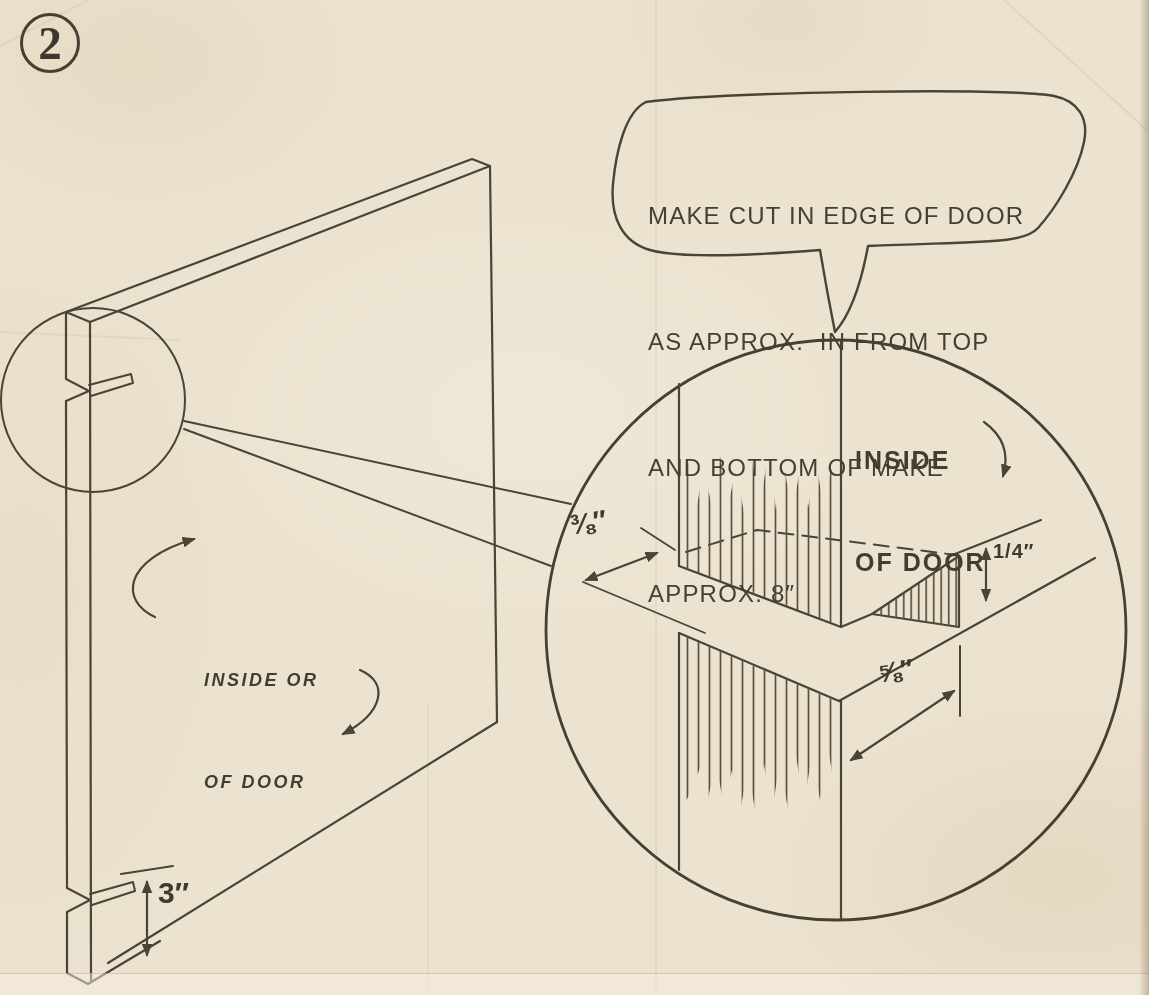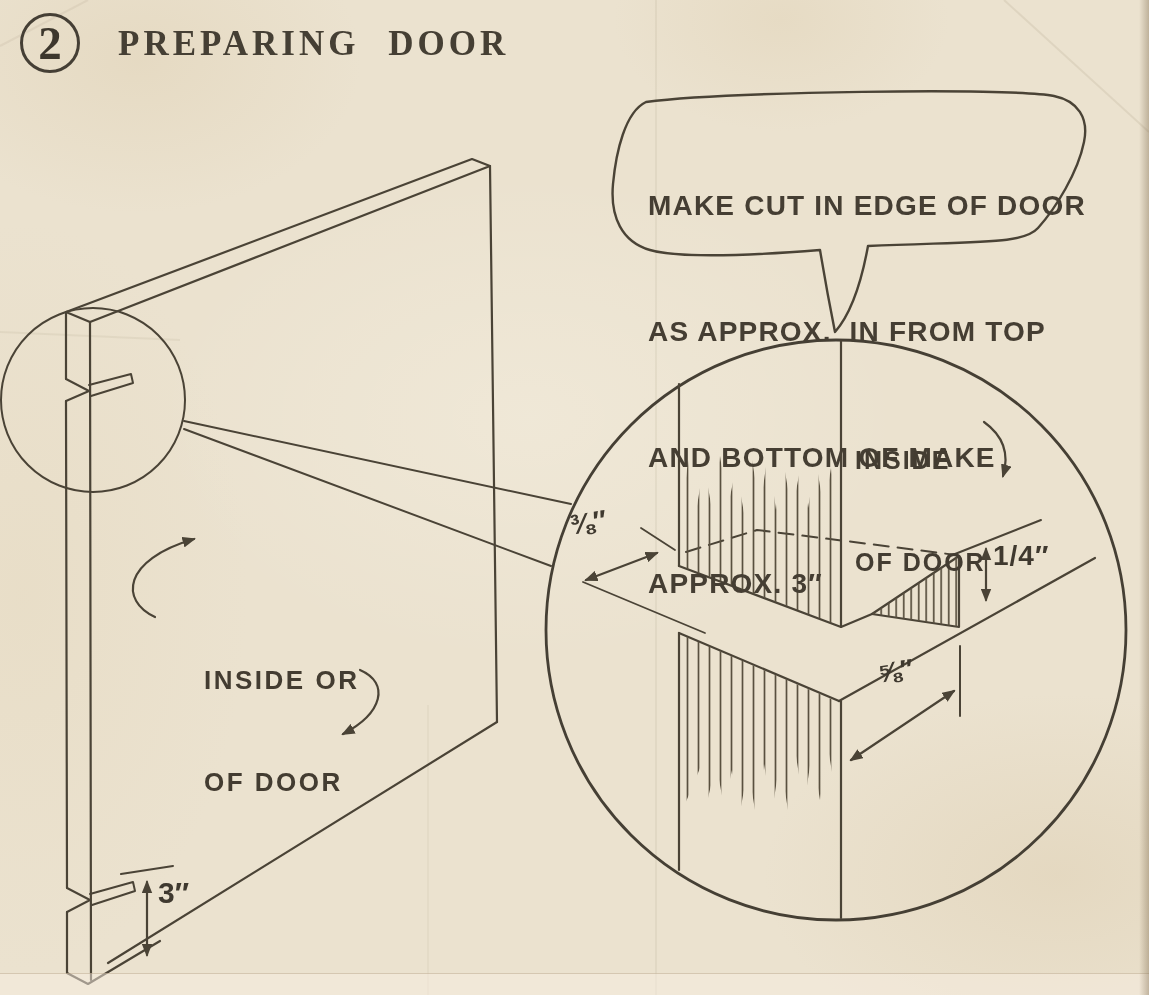--- a/index.html
+++ b/index.html
@@ -20,28 +20,28 @@
   .step-badge{
     left:20px;top:13px;width:60px;height:60px;border:3.5px solid #453f35;border-radius:50%;
     font-family:"Liberation Serif", serif;font-weight:700;font-size:47px;line-height:55px;
     text-align:center;color:#3d372d;
   }
   .title{
     left:118px;top:24px;
     font-family:"Liberation Serif", serif;font-weight:700;font-size:35px;
     letter-spacing:4px;word-spacing:16px;color:#453f34;
   }
-  .bubble-text{left:648px;top:101px;color:#453e33;font-weight:700;font-size:28px;
+  .bubble-text{left:648px;top:111px;color:#453e33;font-weight:400;font-size:24px;
     letter-spacing:1.2px;line-height:42px;white-space:pre;}
   .lbl{color:#433c31;font-weight:700;white-space:pre;}
-  .lbl-inside-back{left:204px;top:595px;font-size:26px;line-height:34px;letter-spacing:2.5px;}
+  .lbl-inside-back{left:204px;top:595px;font-size:18px;line-height:34px;letter-spacing:2.5px;font-style:italic;}
   .lbl-inside-door{left:855px;top:375px;font-size:25px;line-height:34px;letter-spacing:2px;}
   .dim{color:#3f392f;font-weight:700;}
   .dim-38{left:570px;top:507px;font-size:28px;transform:rotate(-9deg);}
-  .dim-14{left:993px;top:540px;font-size:28px;letter-spacing:1px;}
+  .dim-14{left:993px;top:540px;font-size:20px;letter-spacing:1px;}
   .dim-58{left:878px;top:656px;font-size:27px;transform:rotate(-9deg);}
   .dim-3{left:158px;top:876px;font-size:30px;}
   .bottom-crease{left:0;top:973px;width:1149px;height:22px;
     background:rgba(247,238,226,.5);border-top:1px solid rgba(160,138,106,.35);}
   .right-edge{left:1139px;top:0;width:10px;height:995px;
     background:linear-gradient(to right, transparent, rgba(118,98,68,.38));}
 </style>
 </head>
 <body>
 
@@ -151,27 +151,26 @@
              C1078,172 1056,208 1038,228
              C1024,244 985,241 868,246
              C860,290 849,316 835,332
              C829,302 824,274 820,250
              C745,256 678,258 650,250
              C622,242 610,217 613,184
              C616,152 625,112 646,102 Z" stroke="#4a4336" stroke-width="2.4" fill="none" stroke-linejoin="round"></path>
   </svg>
 
   <div class="abs step-badge">2</div>
-  <div class="abs title">PREPARING DOOR</div>
 
   <div class="abs bubble-text">
     <div>MAKE CUT IN EDGE OF DOOR</div>
     <div>AS APPROX.  IN FROM TOP</div>
     <div>AND BOTTOM OF MAKE</div>
-    <div>APPROX. 3″</div>
+    <div>APPROX. 8″</div>
   </div>
 
   <div class="abs lbl lbl-inside-back">
     <div>INSIDE OR</div>
     <div>OF DOOR</div>
   </div>
 
   <div class="abs lbl lbl-inside-door">
     <div>INSIDE</div>
     <div>OF DOOR</div>

